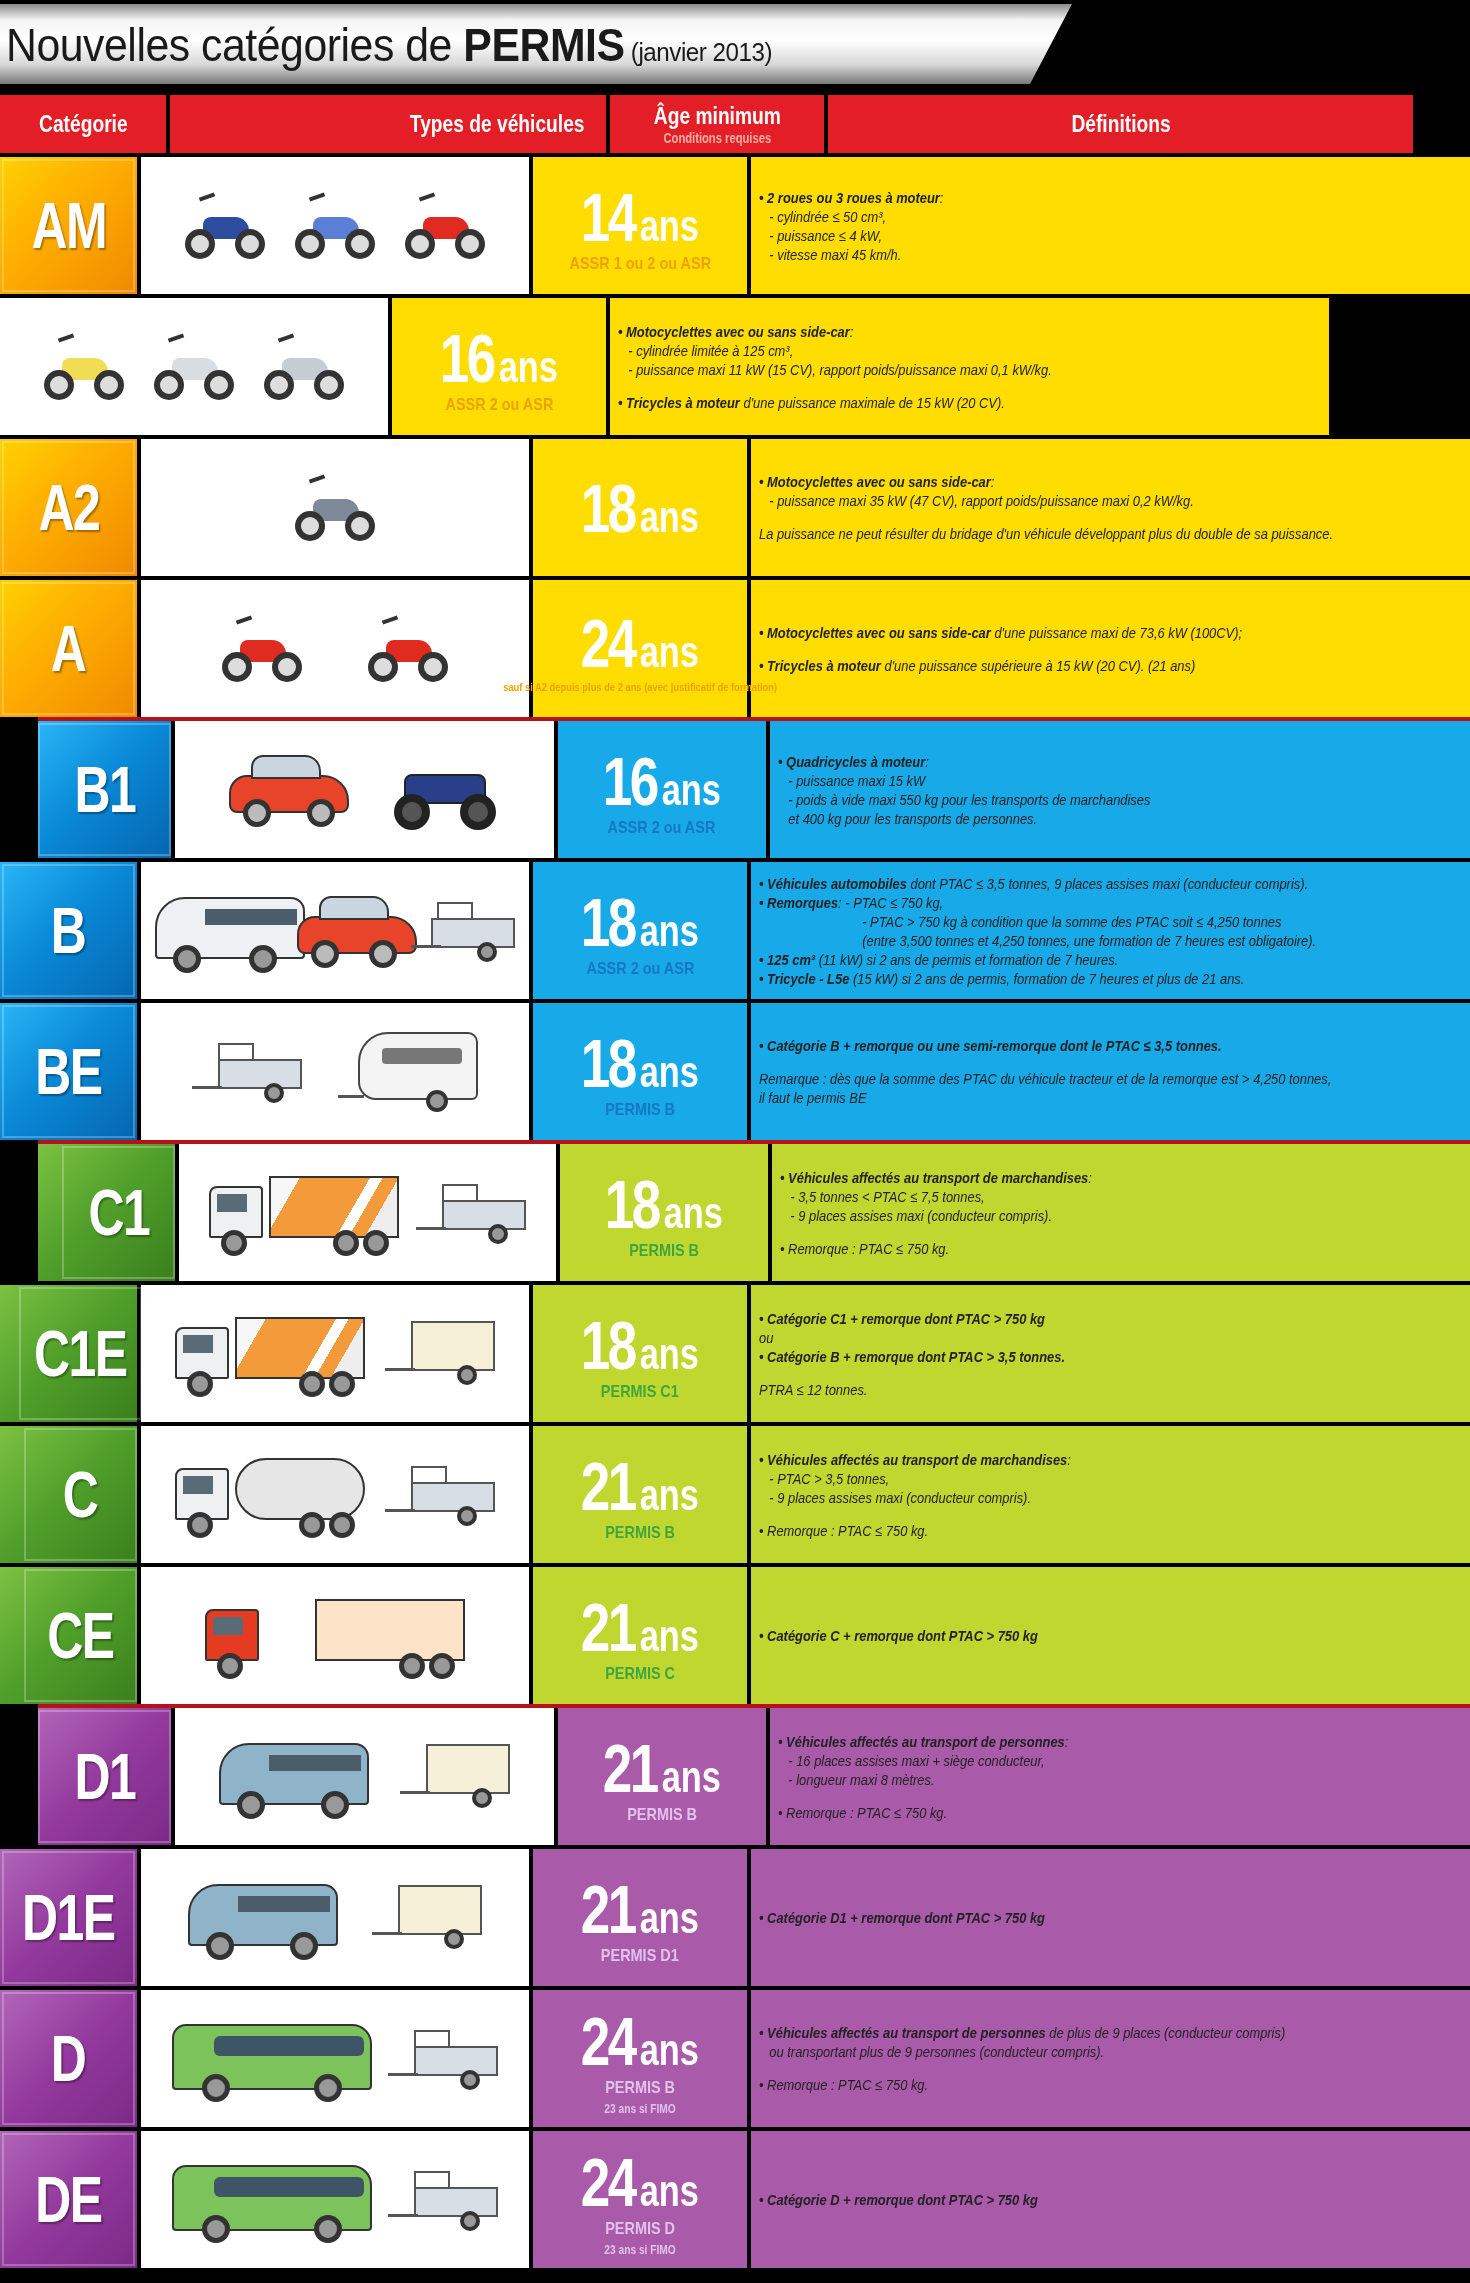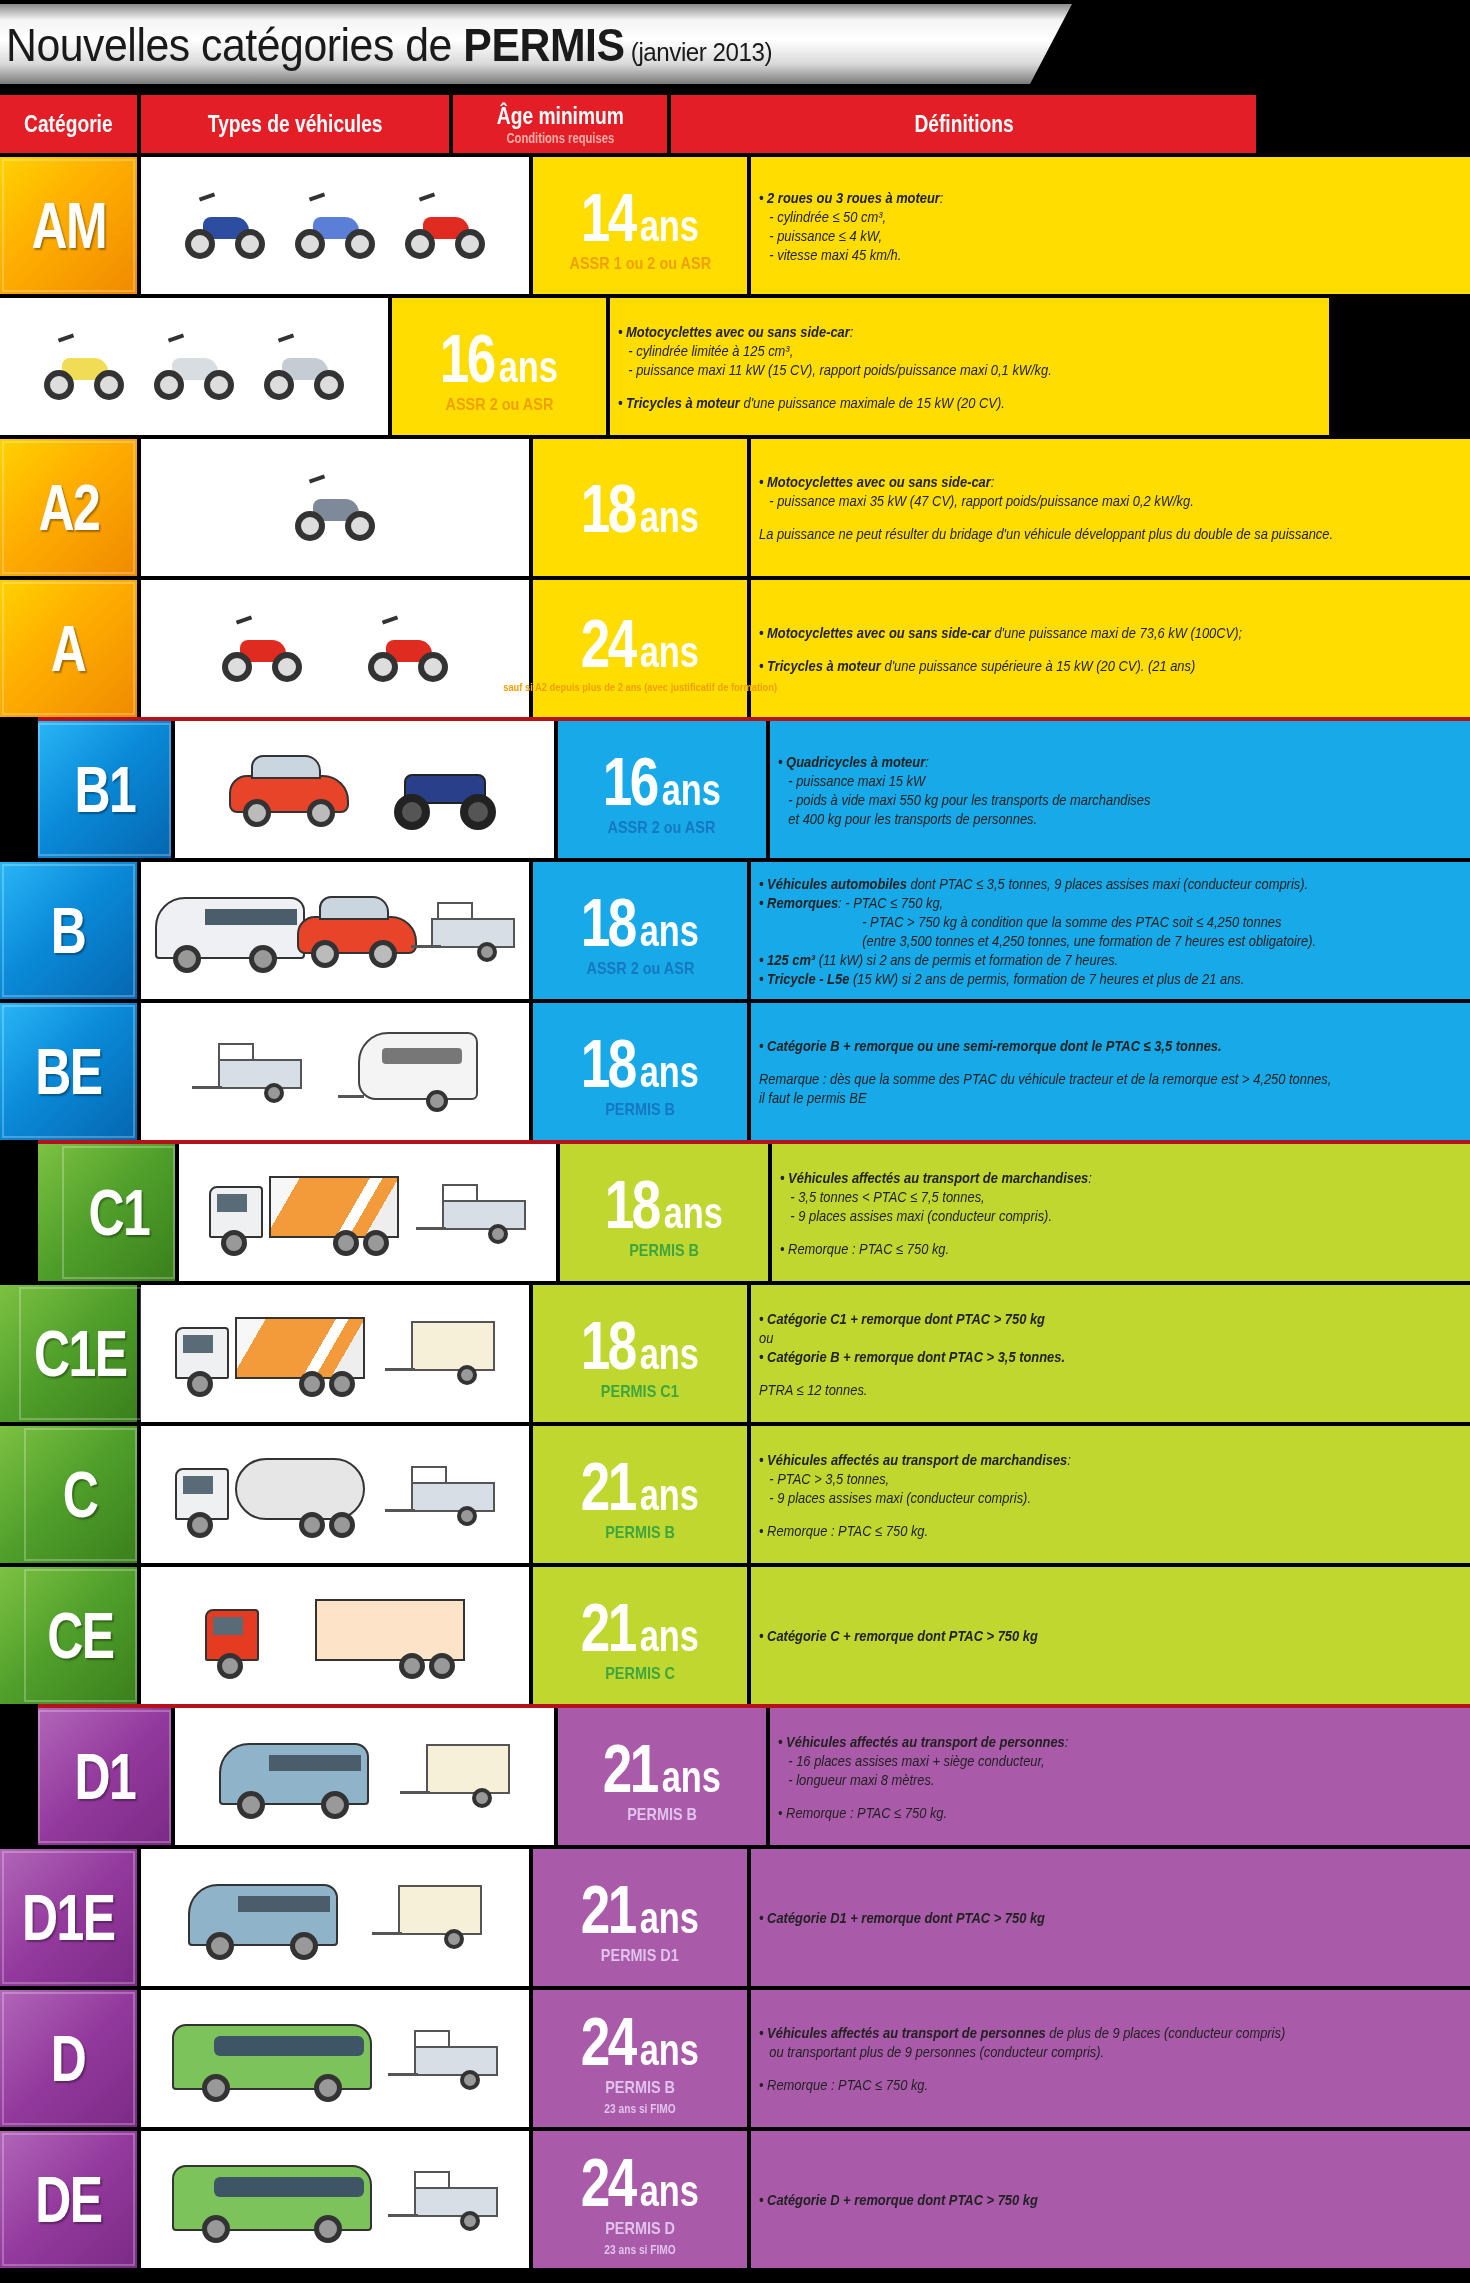--- a/index.html
+++ b/index.html
@@ -13,22 +13,22 @@
     clip-path: polygon(0 0, 1072px 0, 1030px 100%, 0 100%);
   }
   .title-text { position: absolute; left: 6px; top: 18px; font-size: 46px; color: #1a1a1a; letter-spacing: -0.5px; white-space: nowrap; transform: scaleX(0.93); transform-origin: left; }
   .title-text .bold { font-weight: bold; }
   .title-text .small { font-size: 26px; }
 
   .table { position: absolute; left: 0; top: 95px; width: 1470px; }
   .hrow { display: flex; height: 58px; background: #000; gap: 0; }
   .hcell { background: #e41e26; color: #fff; font-weight: bold; display: flex; flex-direction: column; align-items: center; justify-content: center; border-right: 4px solid #000; transform-origin: center; }
   .hcell span { display: block; transform: scaleX(0.8); }
-  .c1 { width: 141px; }
-  .c2 { width: 312px; }
+  .c1 { width: 170px; }
+  .c2 { width: 440px; align-items: flex-end; }
   .c3 { width: 218px; }
   .c4 { width: 585px; border-right: none; }
   .hcell .main { font-size: 24px; }
   .hcell .sub { font-size: 14px; color: #f8b0a8; }
 
   .row { display: flex; height: 141px; border-top: 4px solid #000; }
   .row.group-start { border-top: 4px solid #b5121b; margin-left: 38px; }
   .cat { width: 141px; display: flex; align-items: center; justify-content: center; border-right: 4px solid #000; position: relative; }
   .cat-inner { width: 133px; height: 133px; display: flex; align-items: center; justify-content: center; border: 2px solid rgba(255,255,255,0.25); }
   .cat-label { color: #fff; font-weight: bold; font-size: 64px; transform: scaleX(0.78); text-shadow: 2px 2px 2px rgba(0,0,0,0.35); letter-spacing: -2px; }

